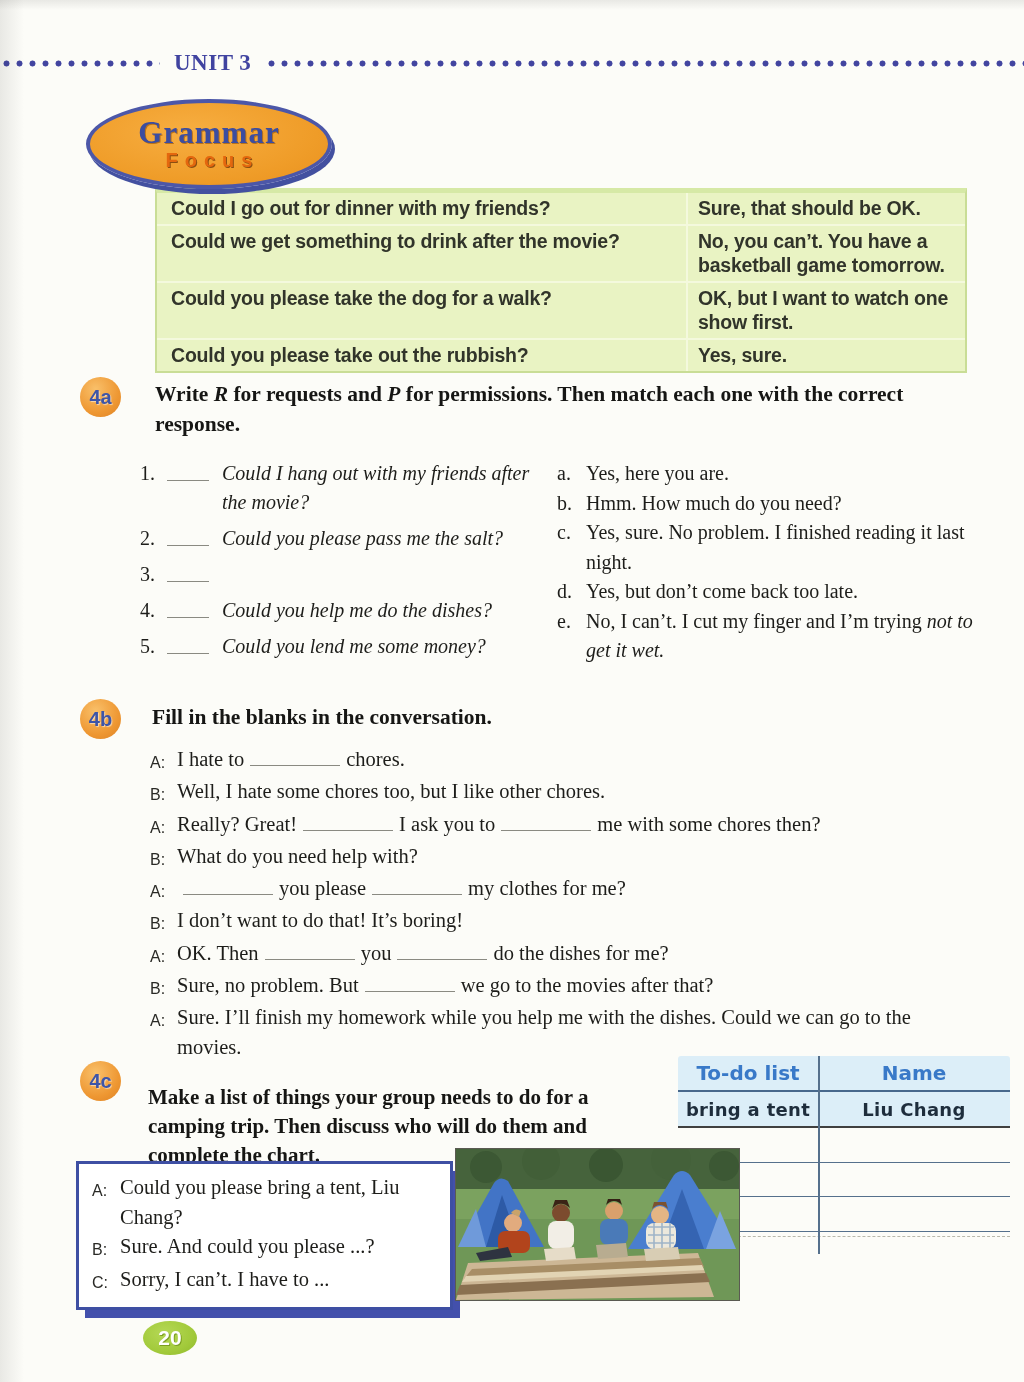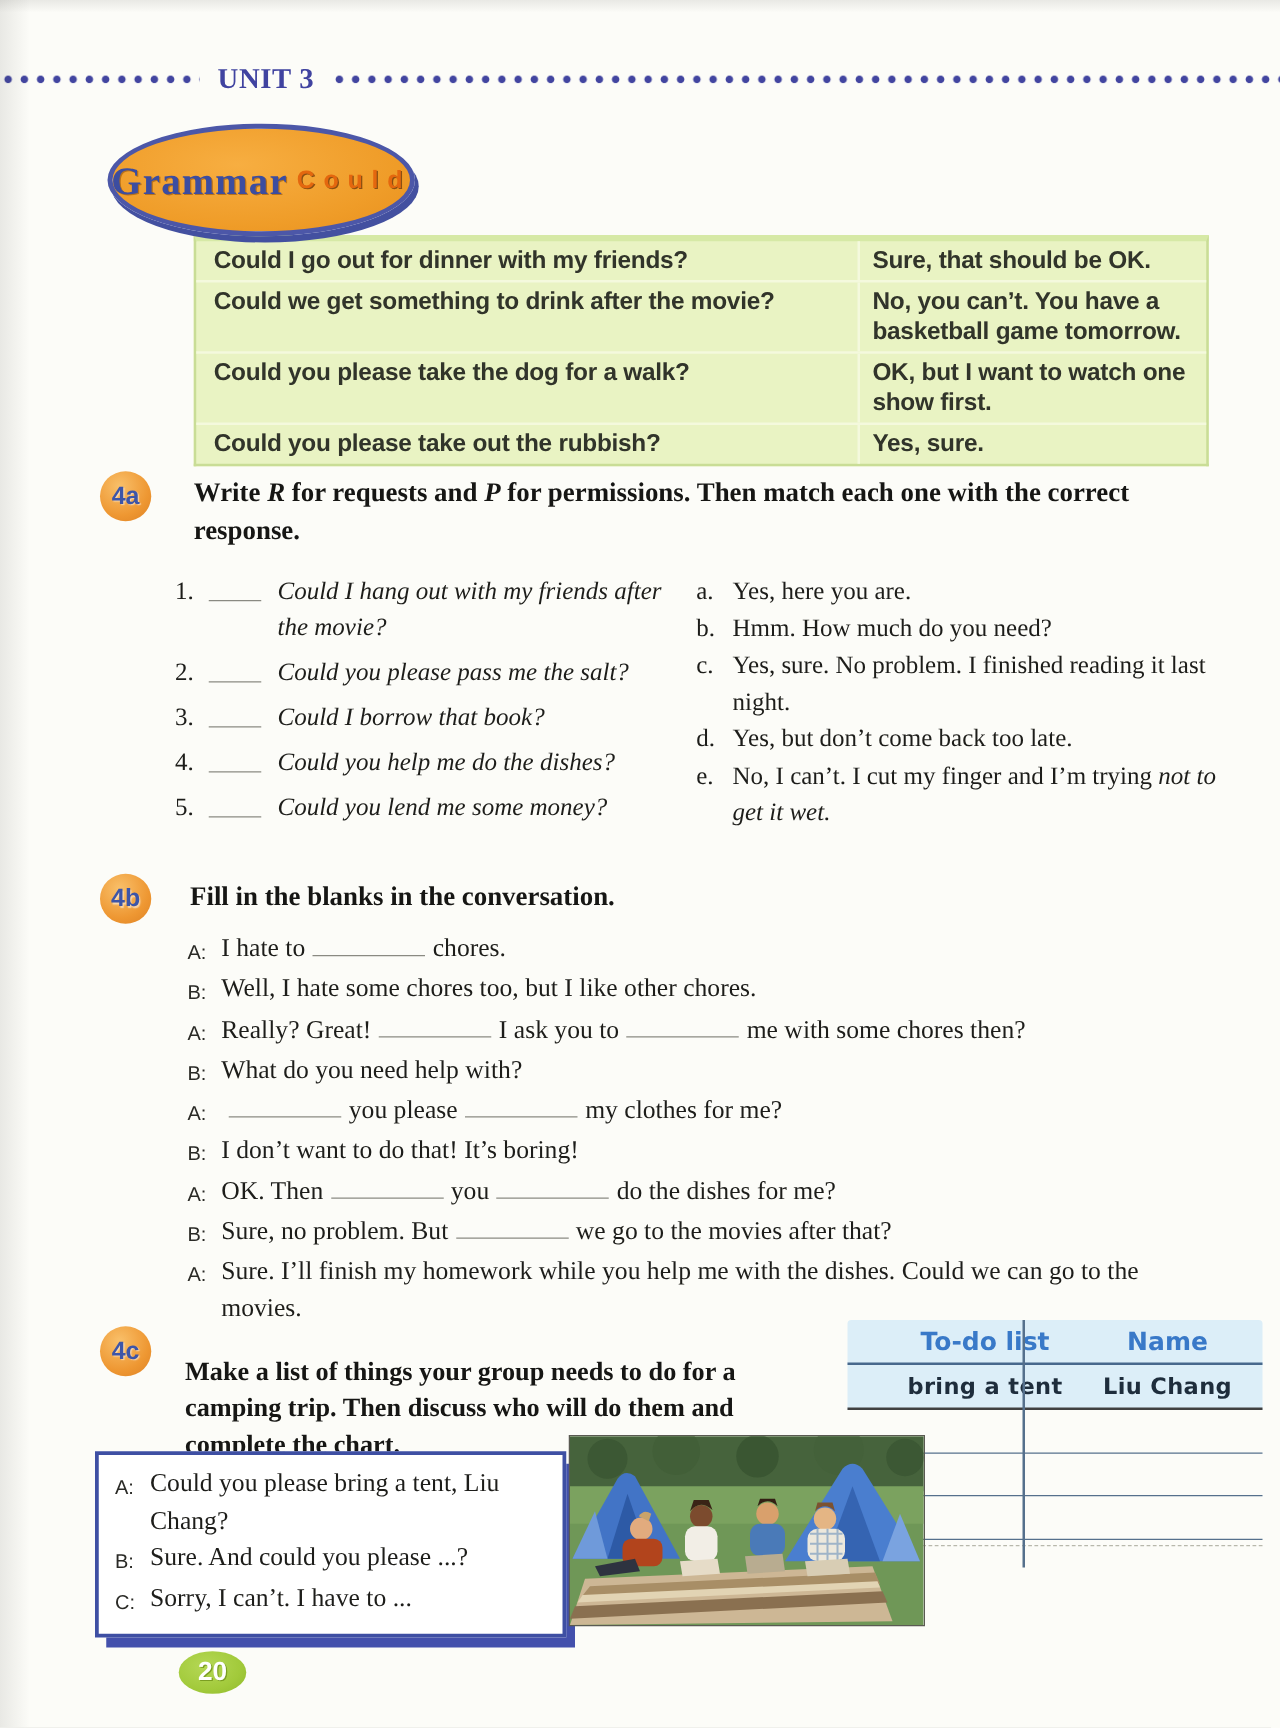--- a/index.html
+++ b/index.html
@@ -28,21 +28,21 @@
   .dots-left { width:160px; }
   .dots-right { flex:1; }
   .unit-label { font-family:Liberation Serif, serif; font-weight:bold;
     font-size:23px; color:#4043a0; margin:0 14px; letter-spacing:0.5px; }
 
   
   .grammar-oval { position:absolute; left:86px; top:99px; width:238px; height:82px;
     background:radial-gradient(ellipse at 42% 35%, #f7ae41, #ef9c28 65%, #e8901e);
     border:4px solid #4c57a8; border-radius:50%;
     box-shadow:3px 5px 0 #4350a0;
-    display:flex; align-items:center; justify-content:center;
+    display:flex; flex-direction:column; align-items:center; justify-content:center;
     z-index:2; }
   .grammar-word { font-family:"Liberation Serif", serif; font-weight:bold;
     color:#3c4da0; font-size:31px; line-height:31px; letter-spacing:1px;
     text-shadow:1px 1px 0 #b8721a; }
   .focus-word { font-family:"Liberation Sans", sans-serif; font-weight:bold;
     color:#e4670e; font-size:20px; line-height:24px; letter-spacing:7px;
     text-indent:7px; text-shadow:1px 1px 0 #8a4f12; }
 
   
   .gf-table { position:absolute; left:155px; top:188px; width:808px;
@@ -93,21 +93,21 @@
     font-family:"Liberation Sans", sans-serif; font-size:16px; padding-top:3px;
     color:#2a2a26; }
   .conv-text { flex:1; }
   .blank { display:inline-block; width:90px; height:17px;
     border-bottom:1.6px solid #8a8a82; margin:0 6px; vertical-align:baseline; }
 
   
   #todo-table { position:absolute; left:678px; top:1056px; width:332px;
     font-family:"DejaVu Sans", sans-serif; z-index:1; }
   .todo-band { background:#dceef8; border-radius:3px 3px 0 0; }
-  .todo-row { display:flex; align-items:center; height:34px;padding-left:40px; }
+  .todo-row { display:flex; align-items:center; height:34px; }
   .todo-head { border-bottom:2.5px solid #47688c; }
   .todo-head .cell { color:#3979c8; font-weight:bold; font-size:20px; }
   .todo-filled { border-bottom:2px solid #404040; }
   .todo-filled .cell { color:#1e2d3c; font-size:18px; font-weight:bold;
     letter-spacing:0.3px; }
   .todo-empty { height:33.5px; border-bottom:1.6px solid #55708c; }
   .cell { text-align:center; }
   .cell-l { width:140px; flex-shrink:0; }
   .cell-r { flex:1; }
   .todo-divider { position:absolute; left:140px; top:0; width:2px; height:198px;
@@ -144,21 +144,21 @@
 <div class="page">
 
   <div class="unit-header">
     <div class="dots dots-left"></div>
     <div class="unit-label">UNIT 3</div>
     <div class="dots dots-right"></div>
   </div>
 
   <div class="grammar-oval">
     <div class="grammar-word">Grammar</div>
-    <div class="focus-word">Could</div>
+    <div class="focus-word">Focus</div>
   </div>
 
   <div class="gf-table">
       <div class="g-row">
         <div class="g-q">Could I go out for dinner with my friends?</div>
         <div class="g-a">Sure, that should be OK.</div>
       </div>
       <div class="g-row">
         <div class="g-q">Could we get something to drink after the movie?</div>
         <div class="g-a">No, you can’t. You have a basketball game tomorrow.</div>
@@ -182,21 +182,20 @@
         <span class="q-text">Could I hang out with my friends after the movie?</span>
       </div>
       <div class="q-item">
         <span class="q-num">2.</span>
         <span class="q-blank"></span>
         <span class="q-text">Could you please pass me the salt?</span>
       </div>
       <div class="q-item">
         <span class="q-num">3.</span>
         <span class="q-blank"></span>
-        <span class="q-text">Could I borrow that book?</span>
       </div>
       <div class="q-item">
         <span class="q-num">4.</span>
         <span class="q-blank"></span>
         <span class="q-text">Could you help me do the dishes?</span>
       </div>
       <div class="q-item">
         <span class="q-num">5.</span>
         <span class="q-blank"></span>
         <span class="q-text it">Could you lend me some money?</span>

